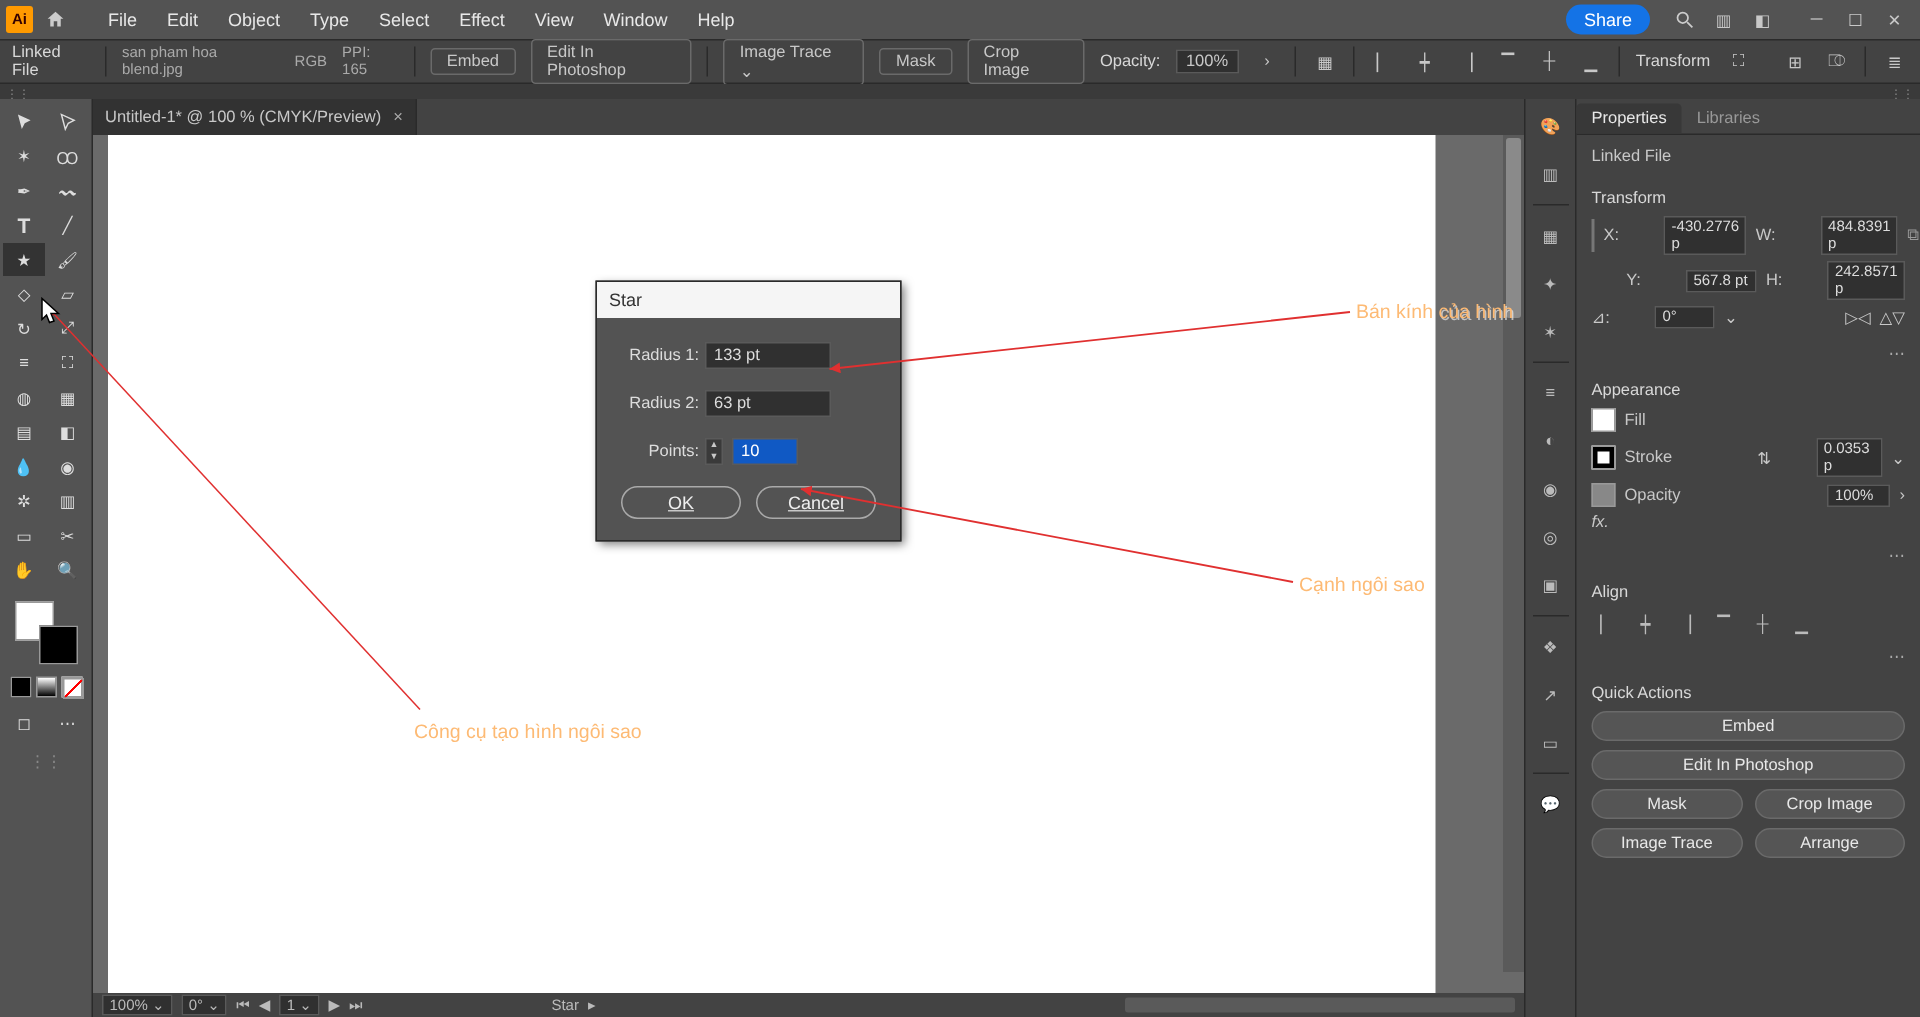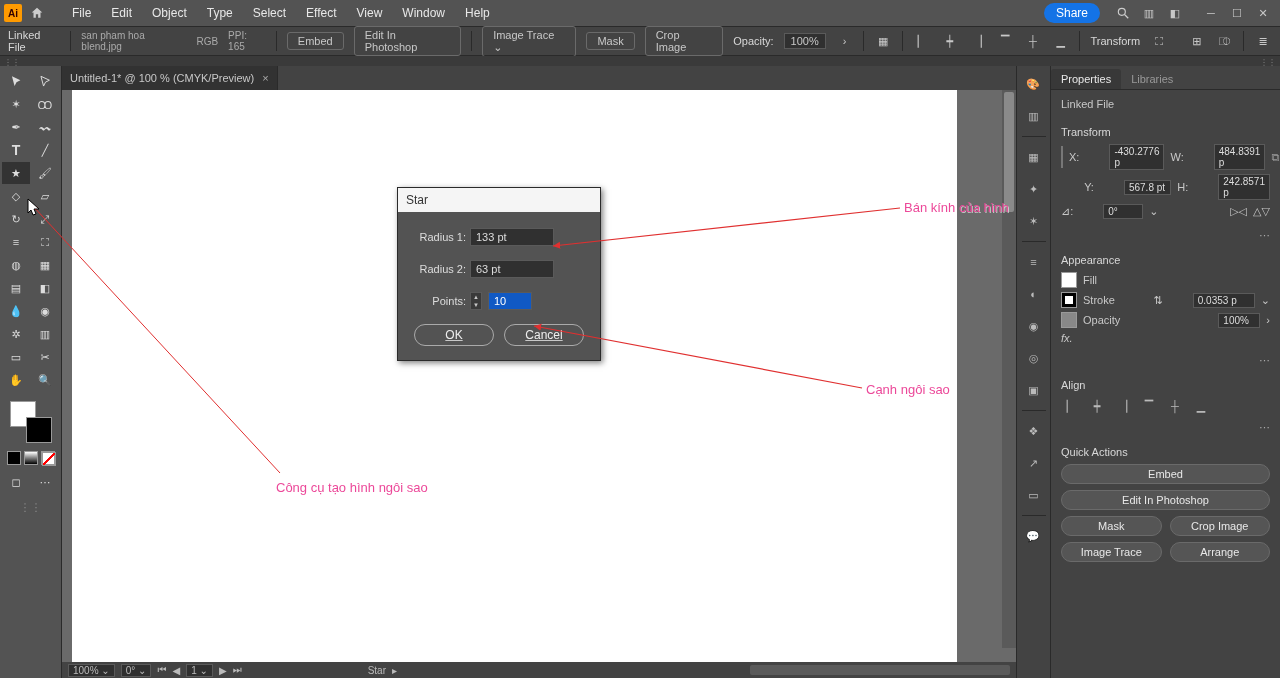--- a/index.html
+++ b/index.html
@@ -85,21 +85,21 @@
 .dialog .drow { display: flex; align-items: center; margin-bottom: 14px; gap: 4px; }
 .dialog .drow label { width: 56px; text-align: right; font-size: 11px; color: #ddd; }
 .dialog .dinput { background: #303030; border: 1px solid #5a5a5a; color: #ddd; padding: 2px 5px; font-size: 11px; width: 84px; }
 .dialog .dinput.sel { background: #1059c4; color: #fff; width: 44px; margin-left: 2px; }
 .dialog .stepper { width: 12px; height: 18px; border: 1px solid #5a5a5a; background: #3a3a3a; display: flex; flex-direction: column; }
 .dialog .stepper div { flex: 1; display: flex; align-items: center; justify-content: center; font-size: 6px; cursor: pointer; }
 .dialog .btns { display: flex; gap: 10px; justify-content: center; text-decoration: underline; }
 .dialog .dlgbtn { border: 1px solid #aaa; border-radius: 12px; padding: 3px 0; width: 80px; text-align: center; cursor: pointer; font-size: 12px; color: #eee; }
 
 
-.annotation { position: absolute; color: #ec4899; font-size: 13px; font-weight: 500; text-shadow: 1px 1px 0 rgba(255,255,255,.6); z-index: 60; white-space: nowrap; }
+.annotation { position: absolute; color: #fdba74; font-size: 13px; font-weight: 500; text-shadow: 1px 1px 0 rgba(255,255,255,.6); z-index: 60; white-space: nowrap; }
 .anno-svg { position: absolute; left: 0; top: 0; width: 1280px; height: 678px; z-index: 55; pointer-events: none; }
 
 </style>
 </head>
 <body>
 
 <div class="menubar">
   <div class="app-icon">Ai</div>
   <div class="home-icon">
     <svg width="14" height="14" viewBox="0 0 24 24" fill="#ccc">
@@ -328,21 +328,21 @@
     <div class="section">
       <h4>Appearance</h4>
       <div class="row">
         <div class="sw" style="background:#fff"></div>
         <span>Fill</span>
       </div>
       <div class="row">
         <div class="sw" style="background:#fff;box-shadow:inset 0 0 0 3px #000"></div>
         <span>Stroke</span>
         <span style="margin-left:auto">⇅</span>
-        <span class="field" style="width:62px">0.0353 p</span>
+        <span class="field" style="width:44px">0.0353 p</span>
         <span>⌄</span>
       </div>
       <div class="row">
         <div class="sw" style="background:#888"></div>
         <span>Opacity</span>
         <span class="field" style="width:42px;margin-left:auto">100%</span>
         <span>›</span>
       </div>
       <div class="row">
         <span style="font-style:italic">fx.</span>

